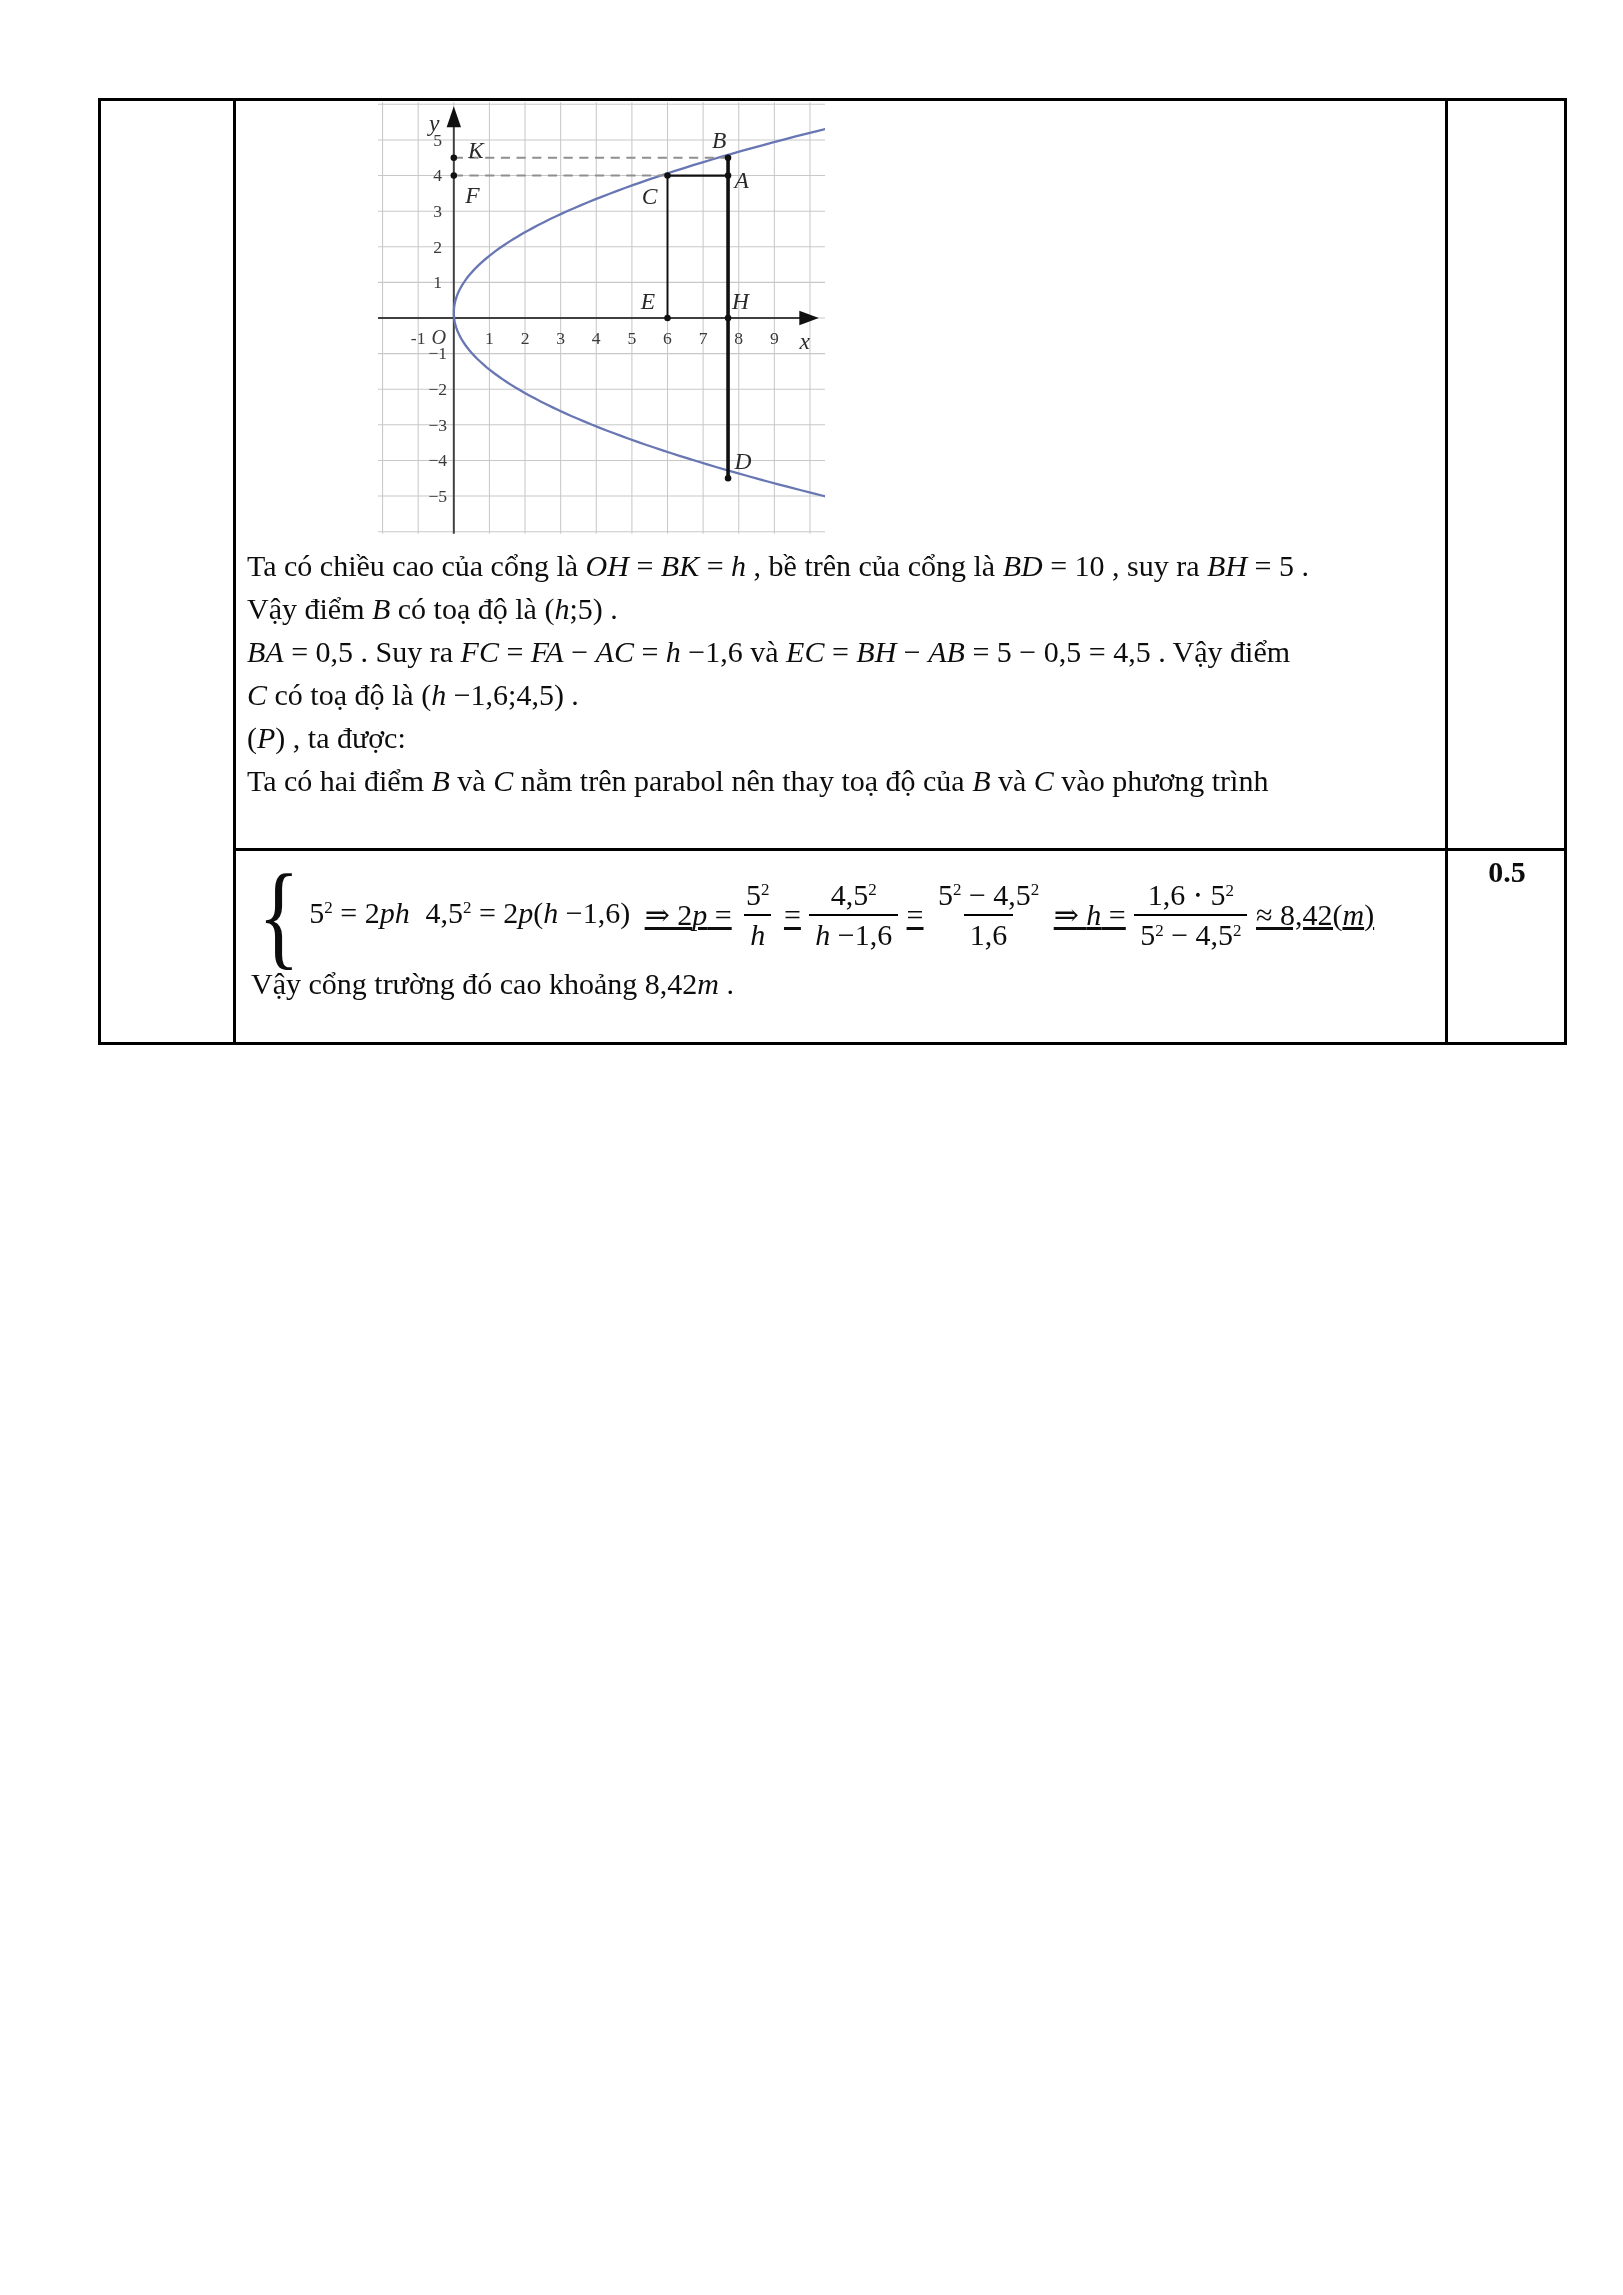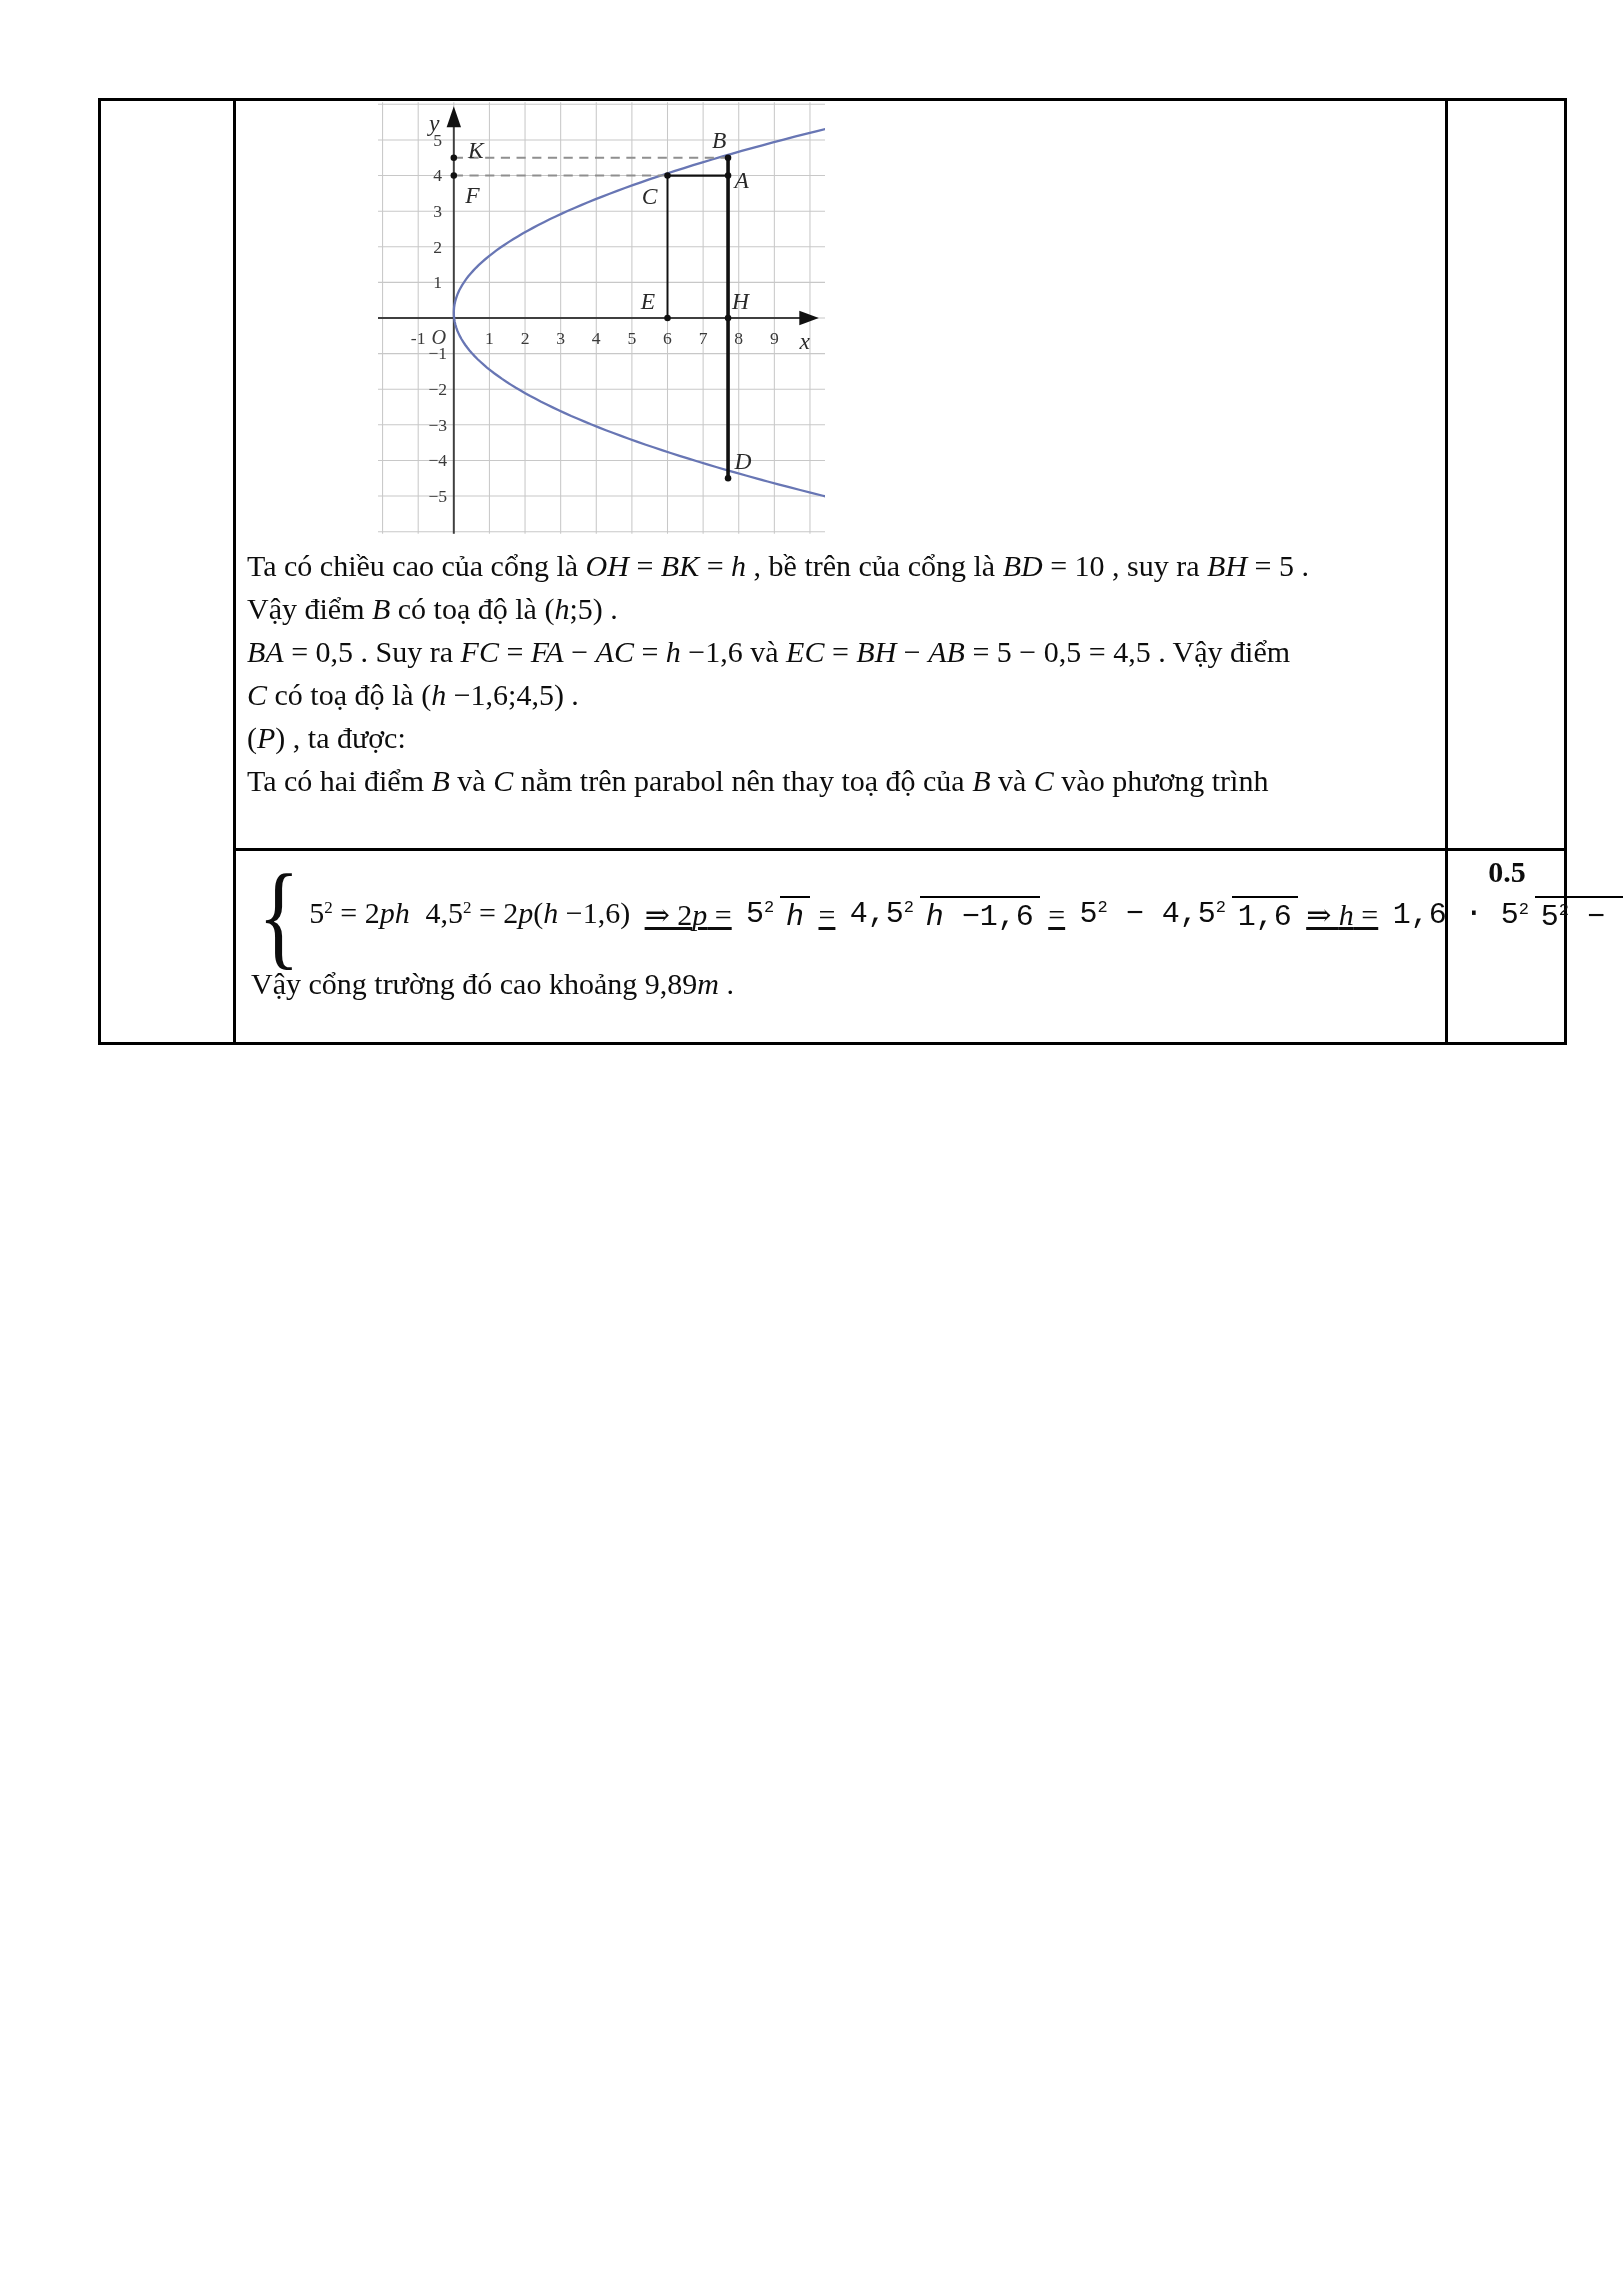--- a/index.html
+++ b/index.html
@@ -24,21 +24,21 @@
   .sup{font-size:17px;position:relative;top:-0.55em;}
   
   #formula-row{position:absolute;left:251px;top:854px;width:1184px;height:121px;
                display:flex;align-items:center;font-size:30px;}
   #sys{display:flex;align-items:center;}
   #brace{font-size:116px;font-weight:300;line-height:1;transform:scaleX(.75);}
   #sys-rows{display:flex;flex-direction:row;gap:15.7px;margin-left:2.6px;}
   .sysrow{white-space:nowrap;line-height:39px;}
   #chain{display:flex;align-items:center;gap:8.5px;margin-left:14.4px;}
   .chunk{white-space:nowrap;text-decoration:underline;}
-  .frac{display:inline-flex;flex-direction:row;align-items:center;font-family:Liberation Mono, monospace;}
+  .frac{display:inline-flex;flex-direction:column;align-items:center;}
   .frac .num{padding:0 5.9px 2px 5.9px;white-space:nowrap;}
   .frac .den{border-top:2.6px solid #000;padding:2px 5.9px 0 5.9px;white-space:nowrap;}
   #conclusion{position:absolute;left:251px;top:967px;font-size:30px;white-space:nowrap;}
   
   #score{position:absolute;left:1449px;top:855px;width:116px;text-align:center;
          font-weight:bold;font-size:30px;}
 </style>
 </head>
 <body>
 
@@ -162,17 +162,17 @@
         </span>
         <span class="chunk"><span>⇒ </span><span class="mi">h</span><span> =</span></span>
         <span class="frac">
           <span class="num"><span>1,6 ⋅ 5</span><span class="sup">2</span></span>
           <span class="den"><span>5</span><span class="sup">2</span><span> − 4,5</span><span class="sup">2</span></span>
         </span>
         <span class="chunk"><span>≈ 8,42(</span><span class="mi">m</span><span>)</span></span>
       </div>
   </div>
 
-  <div id="conclusion"><span>Vậy cổng trường đó cao khoảng 9,89</span><span class="mi">m</span><span> .</span></div>
+  <div id="conclusion"><span>Vậy cổng trường đó cao khoảng 8,42</span><span class="mi">m</span><span> .</span></div>
 
   <div id="score">0.5</div>
 </div>
 
 
 </body></html>

